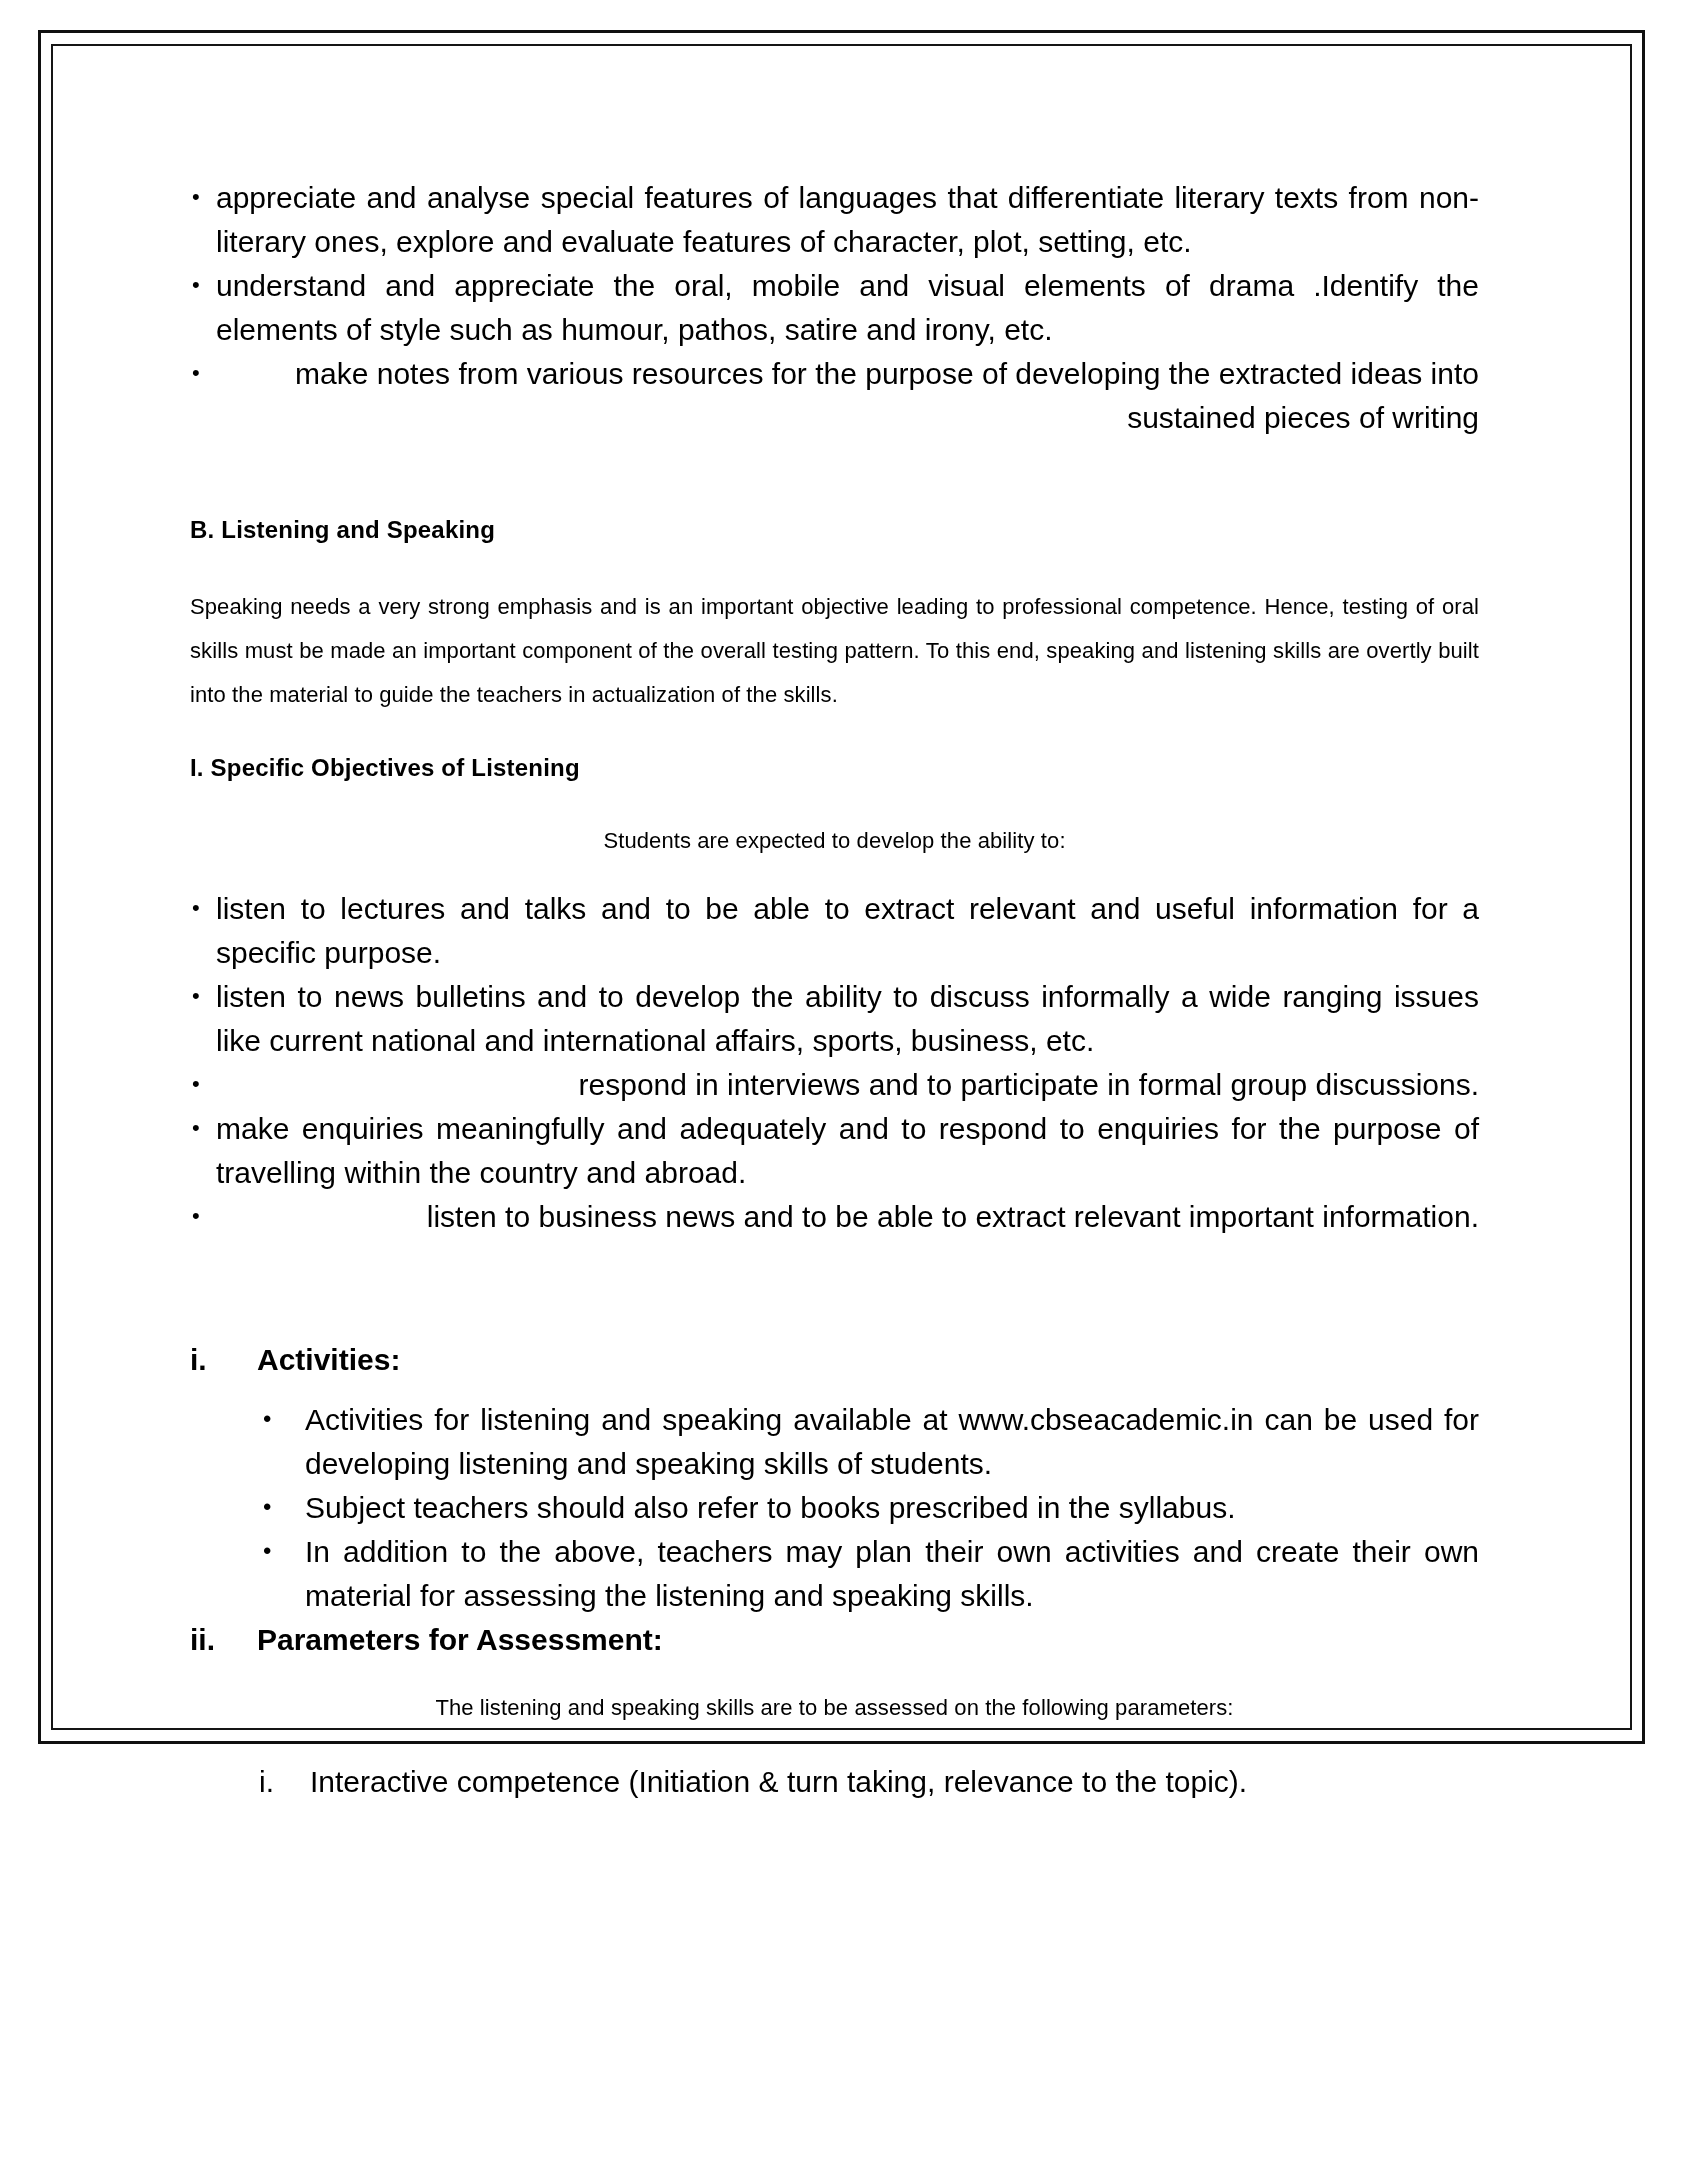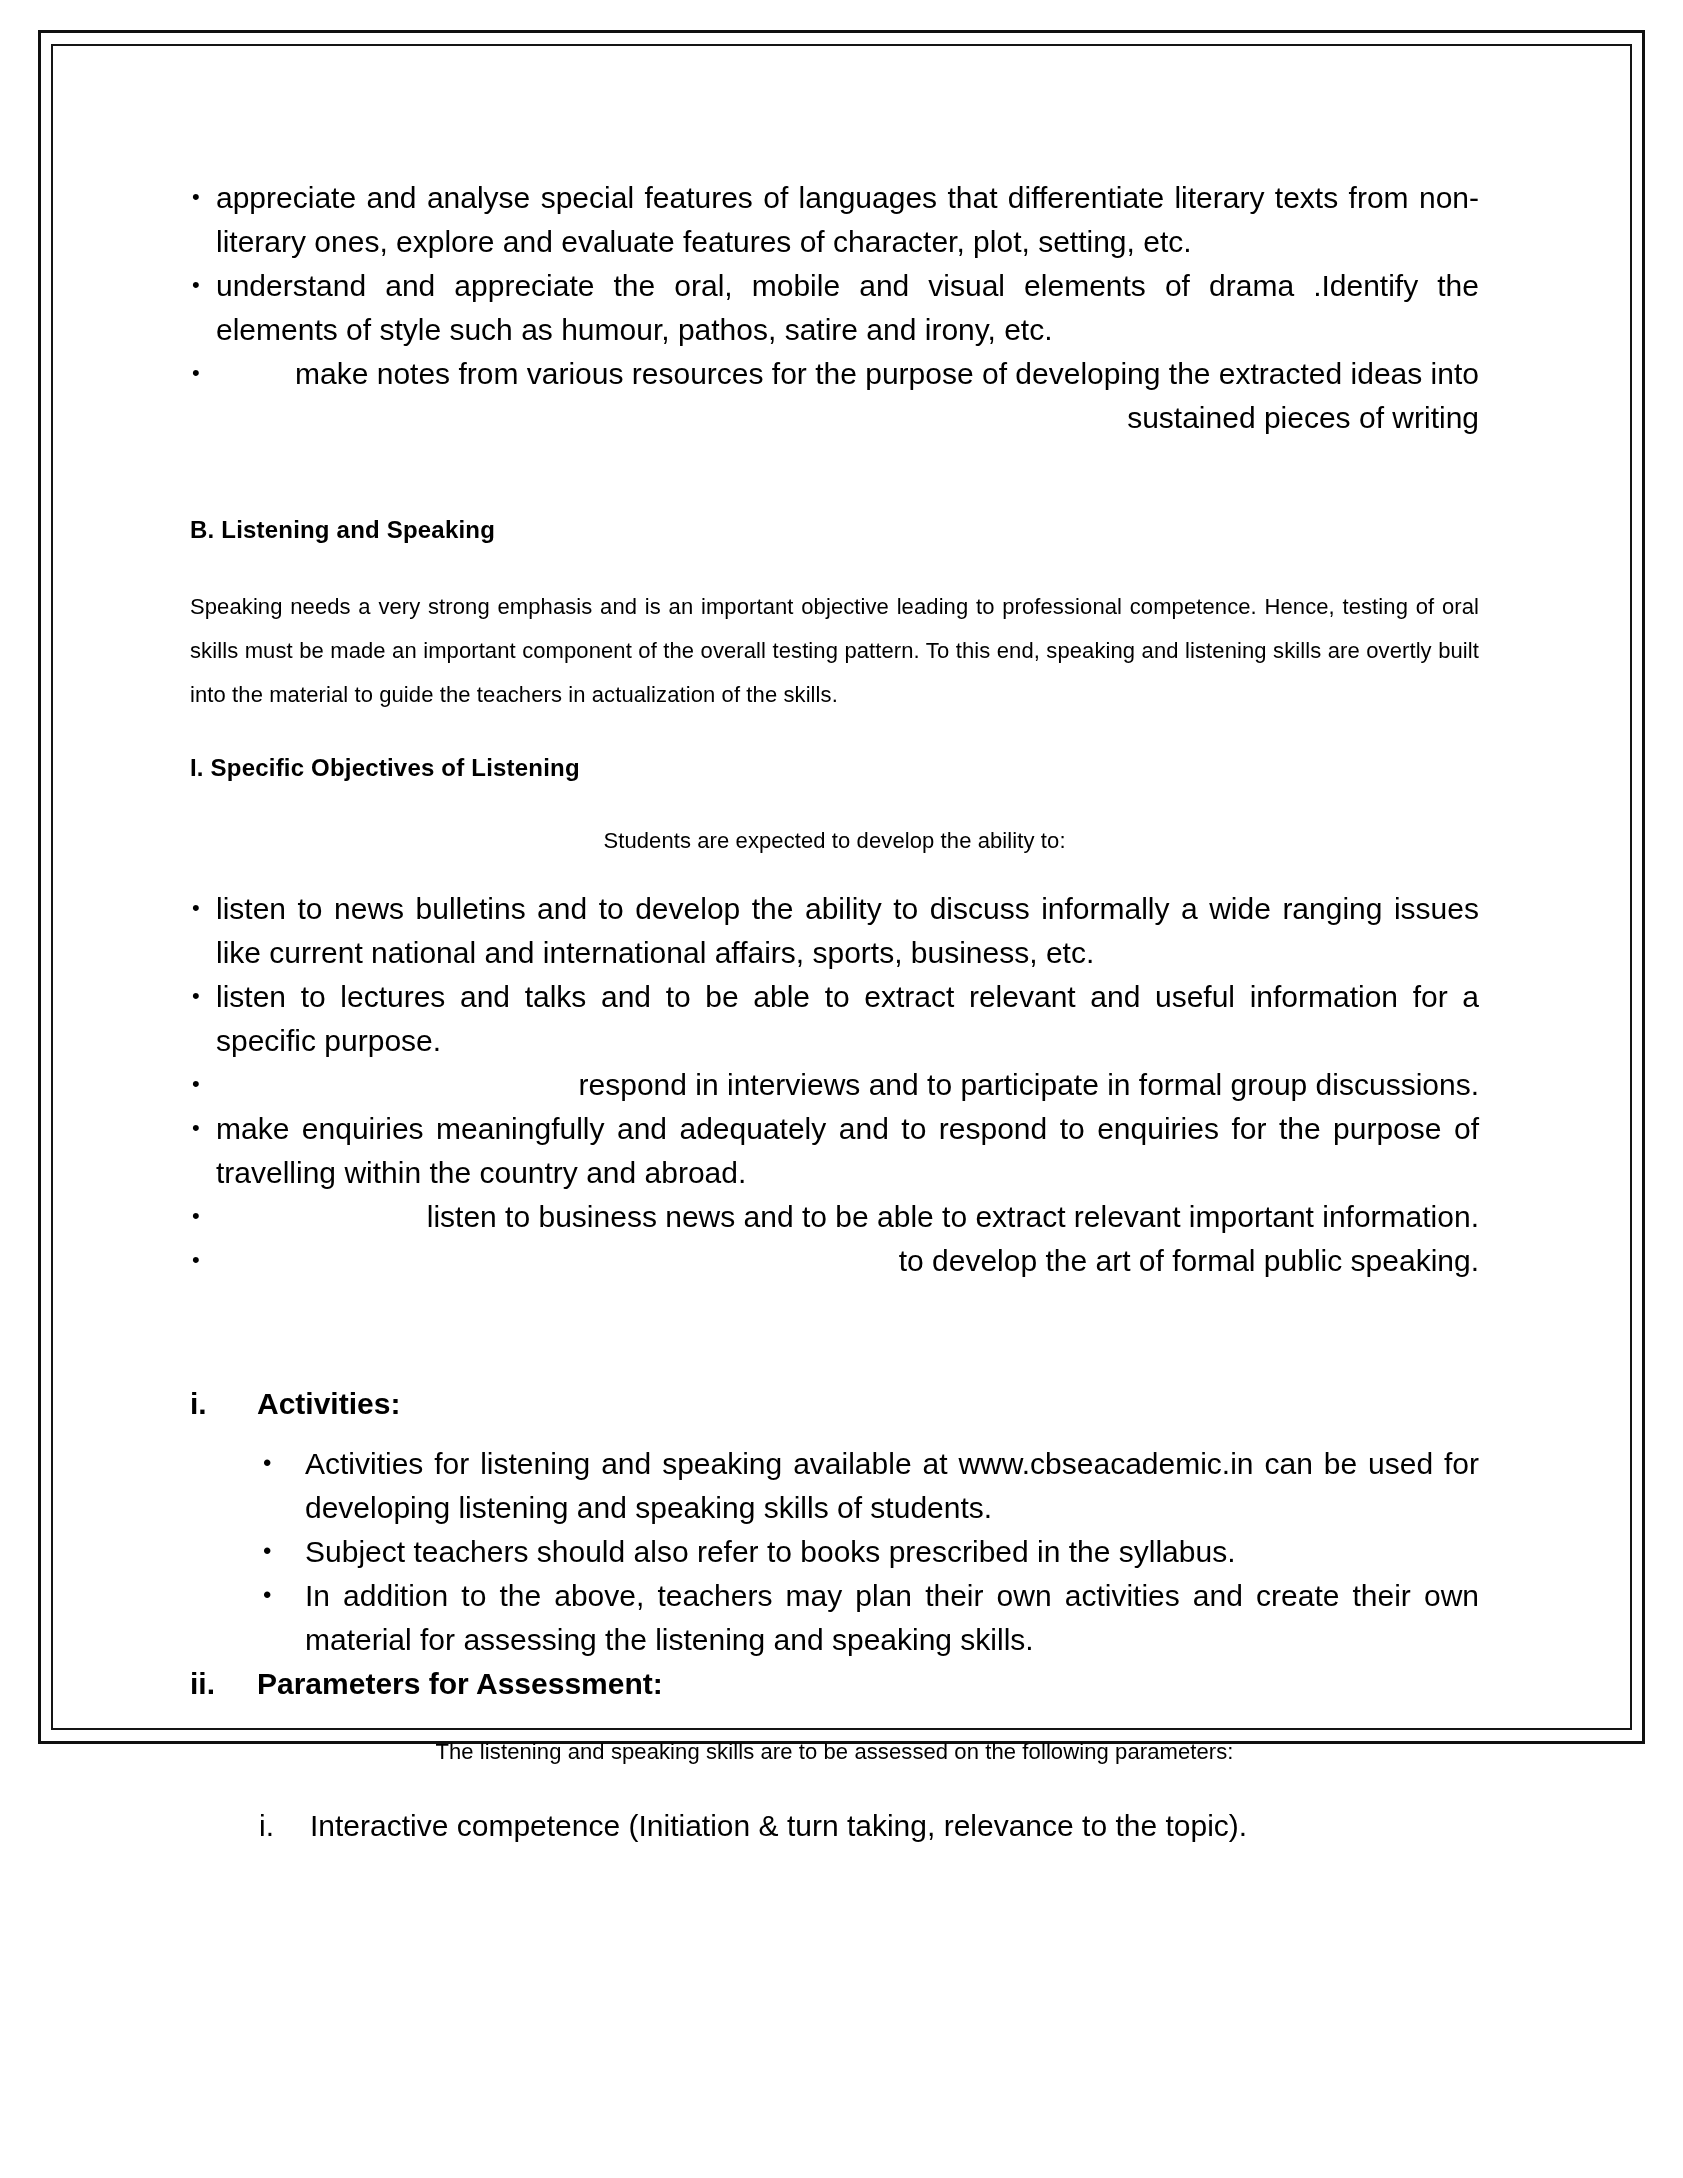--- a/index.html
+++ b/index.html
@@ -175,26 +175,25 @@
 
     <h3 class="heading">I. Specific Objectives of Listening</h3>
 
     <div class="sp-30"></div>
 
     <p class="para nojust">Students are expected to develop the ability to:</p>
 
     <div class="sp-24"></div>
 
     <ul class="lvl1">
+      <li>listen to lectures and talks and to be able to extract relevant and useful information for a specific purpose.</li>
       <li>listen to news bulletins and to develop the ability to discuss informally  a wide ranging issues like current national and international affairs, sports, business, etc.</li>
-      <li>listen to lectures and talks and to be able to extract relevant and useful information for a specific purpose.</li>
       <li class="last-nojust">respond in interviews and to participate in formal group discussions.</li>
       <li>make enquiries meaningfully and adequately and to respond to enquiries for the purpose of travelling within the country and abroad.</li>
       <li class="last-nojust">listen to business news and to be able to extract relevant important information.</li>
-      <li class="last-nojust" style="padding-left:44px;"> to develop the art of formal public speaking.</li>
     </ul>
 
     <div class="sp-70"></div>
 
 
     <div class="sp-30"></div>
 
     <div class="roman-row">
       <span class="marker">i.</span>
       <span class="label">Activities:</span>

